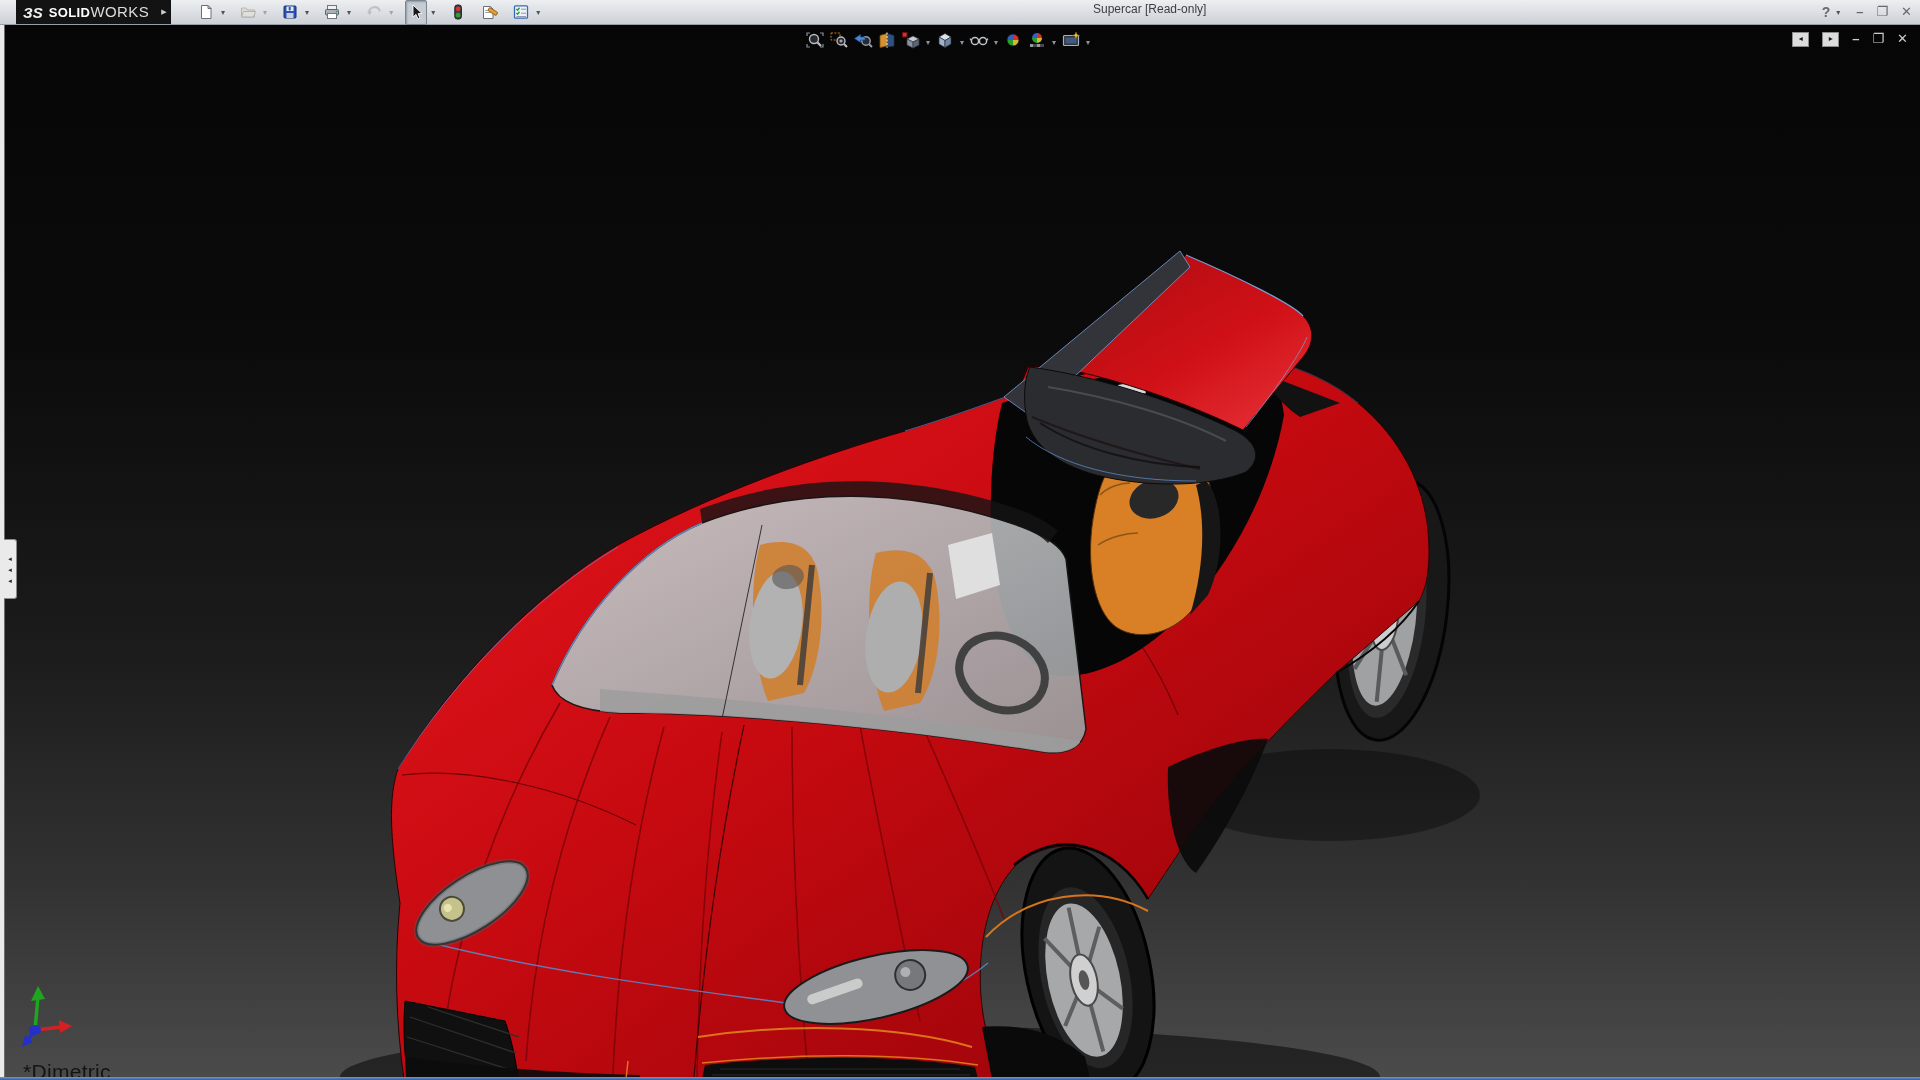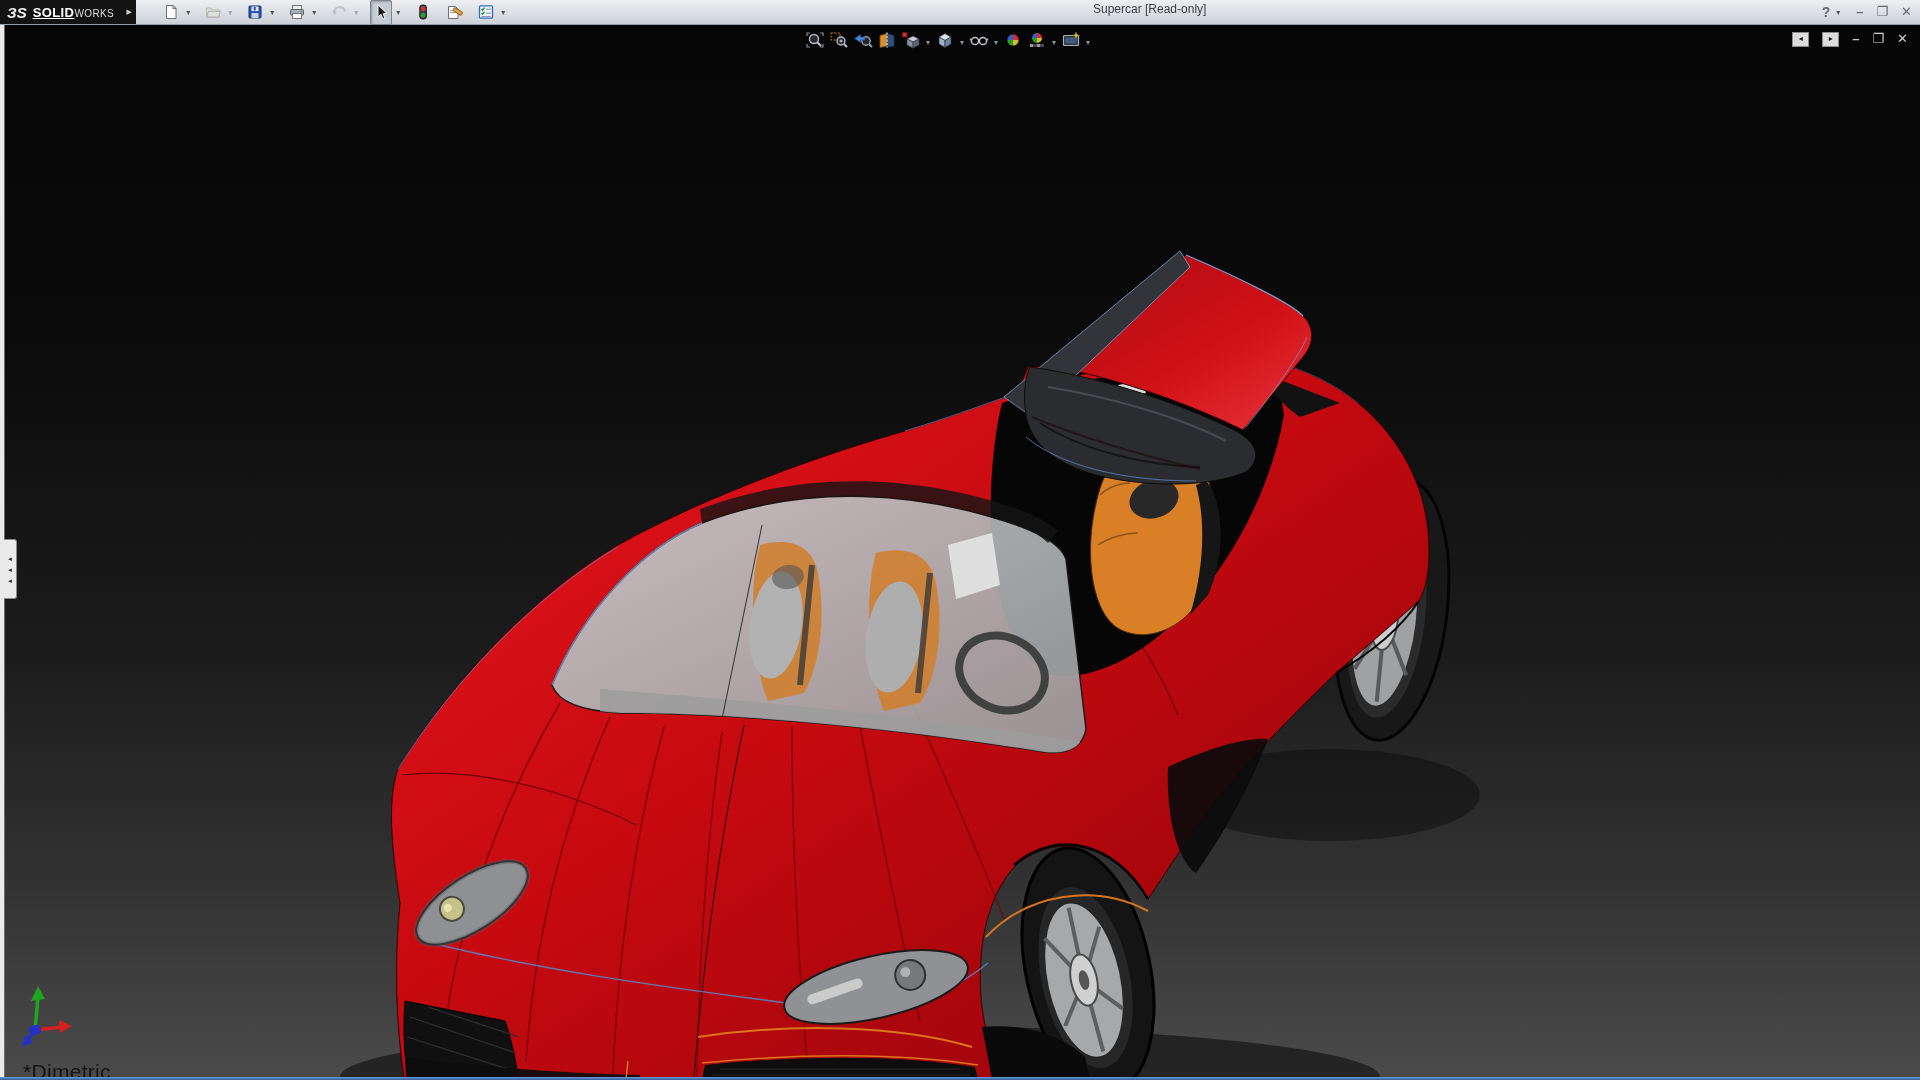--- a/index.html
+++ b/index.html
@@ -1,26 +1,26 @@
 <!DOCTYPE html>
 <html><head>
 <meta charset="utf-8">
 <style>
   html,body{margin:0;padding:0;width:1920px;height:1080px;overflow:hidden;
     font-family:"Liberation Sans","DejaVu Sans",sans-serif;background:#d4d7dc;}
   .app{position:relative;width:1920px;height:1080px;}
 
   
   .titlebar{position:relative;height:24px;background:linear-gradient(#edeff1,#ccd1d7);
-    border-bottom:1px solid #989ea7;display:flex;align-items:center;z-index:30;}
+    border-bottom:1px solid #989ea7;display:flex;align-items:center;z-index:30;padding-left:16px;}
   .logo{height:24px;background:#131313;color:#fff;display:flex;align-items:center;
     padding:0 8px 0 7px;gap:6px;flex:0 0 auto;}
   .logo-mark{font-style:italic;font-weight:bold;font-size:15px;color:#f2f2f2;}
-  .logo-bold{font-weight:bold;font-size:13px;letter-spacing:.4px;text-decoration:underline;}
-  .logo-light{font-weight:normal;font-size:10px;letter-spacing:.4px;color:#dcdcdc;margin-top:21px;}
+  .logo-bold{font-weight:bold;font-size:13px;letter-spacing:.4px;}
+  .logo-light{font-weight:normal;font-size:15px;letter-spacing:.4px;color:#dcdcdc;margin-top:21px;}
   .flyout{width:14px;height:24px;background:#131313;color:#cfcfcf;border:none;
     font-size:7px;line-height:24px;text-align:center;padding:0;cursor:pointer;}
   .std-toolbar{display:flex;align-items:center;margin-left:24px;gap:1px;}
   .tbtn{display:flex;align-items:center;height:21px;padding:1px 2px;border:1px solid transparent;border-radius:2px;}
   .tbtn svg{display:block;}
   .tbtn.pressed{background:#c6ccd4;border:1px solid #7d8590;box-shadow:inset 1px 1px 2px rgba(0,0,0,.25);}
   .disabledbtn{opacity:.42;filter:grayscale(.7);}
   .dd{font-size:8px;color:#4e545c;margin:0 3px 0 3px;}
   .gap{width:7px;}
   .win-title{position:absolute;left:1093px;top:2px;font-size:12px;color:#3b3e42;white-space:nowrap;}

